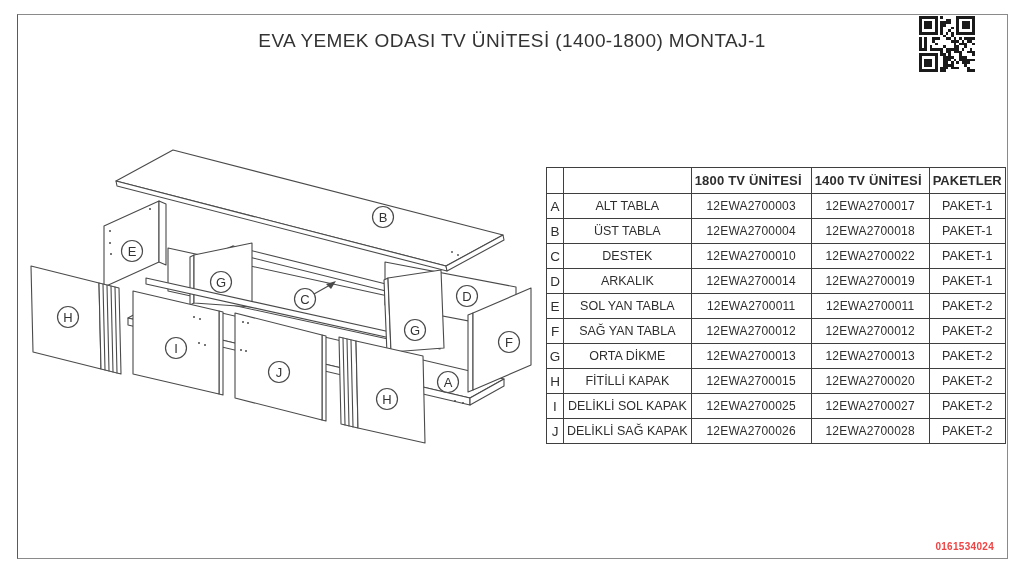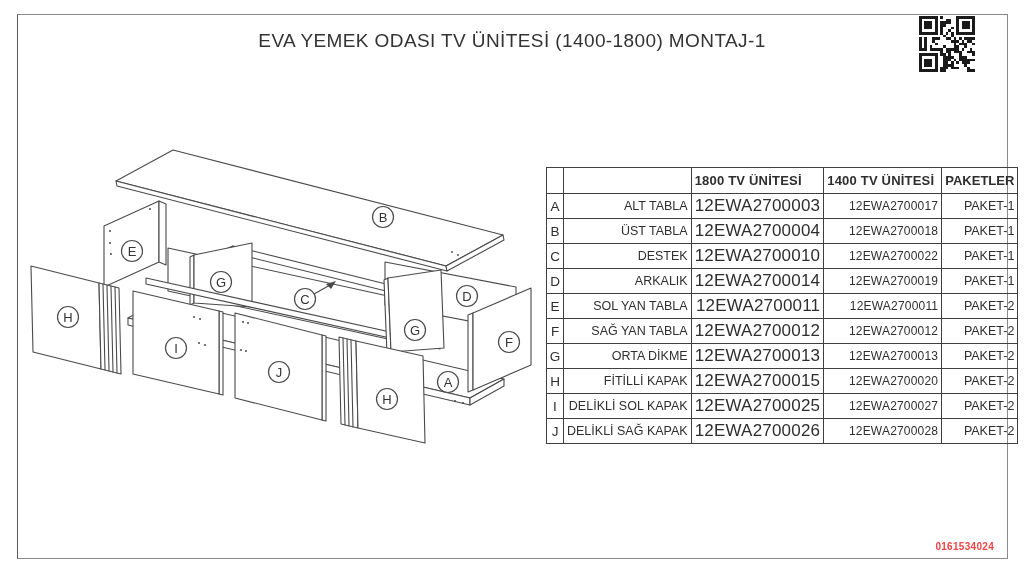--- a/index.html
+++ b/index.html
@@ -14,25 +14,25 @@
   .diagram-svg *{vector-effect:non-scaling-stroke;}
   .ln{fill:#fff;stroke:#4a4a4a;stroke-width:1.1;stroke-linejoin:round;}
   .ln-open{fill:none;stroke:#4a4a4a;stroke-width:1.1;stroke-linecap:round;}
   .dot{fill:#4a4a4a;stroke:none;}
   #labels-layer circle{fill:#fff;stroke:#4a4a4a;stroke-width:1.2;}
   #labels-layer text{font-family:"Liberation Sans",sans-serif;font-size:13px;
                      fill:#333;text-anchor:middle;}
   .parts-table{position:absolute;left:546px;top:167px;border-collapse:collapse;
                font-size:13.5px;color:#2e2e2e;table-layout:fixed;}
   .parts-table td,.parts-table th{border:1px solid #3f3f3f;height:24px;padding:0 3px;
-               white-space:nowrap;overflow:hidden;font-weight:400;text-align:right;}
+               white-space:nowrap;overflow:hidden;font-weight:400;text-align:center;}
   .parts-table thead th{height:25px;font-weight:700;text-align:left;font-size:13px;}
   .c-letter{width:16px;text-align:center !important;padding:0 !important;}
   .c-name{width:118px;font-size:12.5px;}
-  .c-code-1800{width:113px;font-size:17px;letter-spacing:.2px;}
+  .c-code-1800{width:113px;font-size:12px;letter-spacing:.2px;}
   .c-code-1400{width:111px;font-size:12px;letter-spacing:.2px;}
   .c-package{width:60px;text-align:left;font-size:12.5px;}
   .footer-code{position:absolute;right:30px;bottom:24px;font-size:10px;
                font-weight:700;color:#ef4444;letter-spacing:.3px;}
 </style>
 </head>
 <body>
 
 <div class="page"></div>
 

